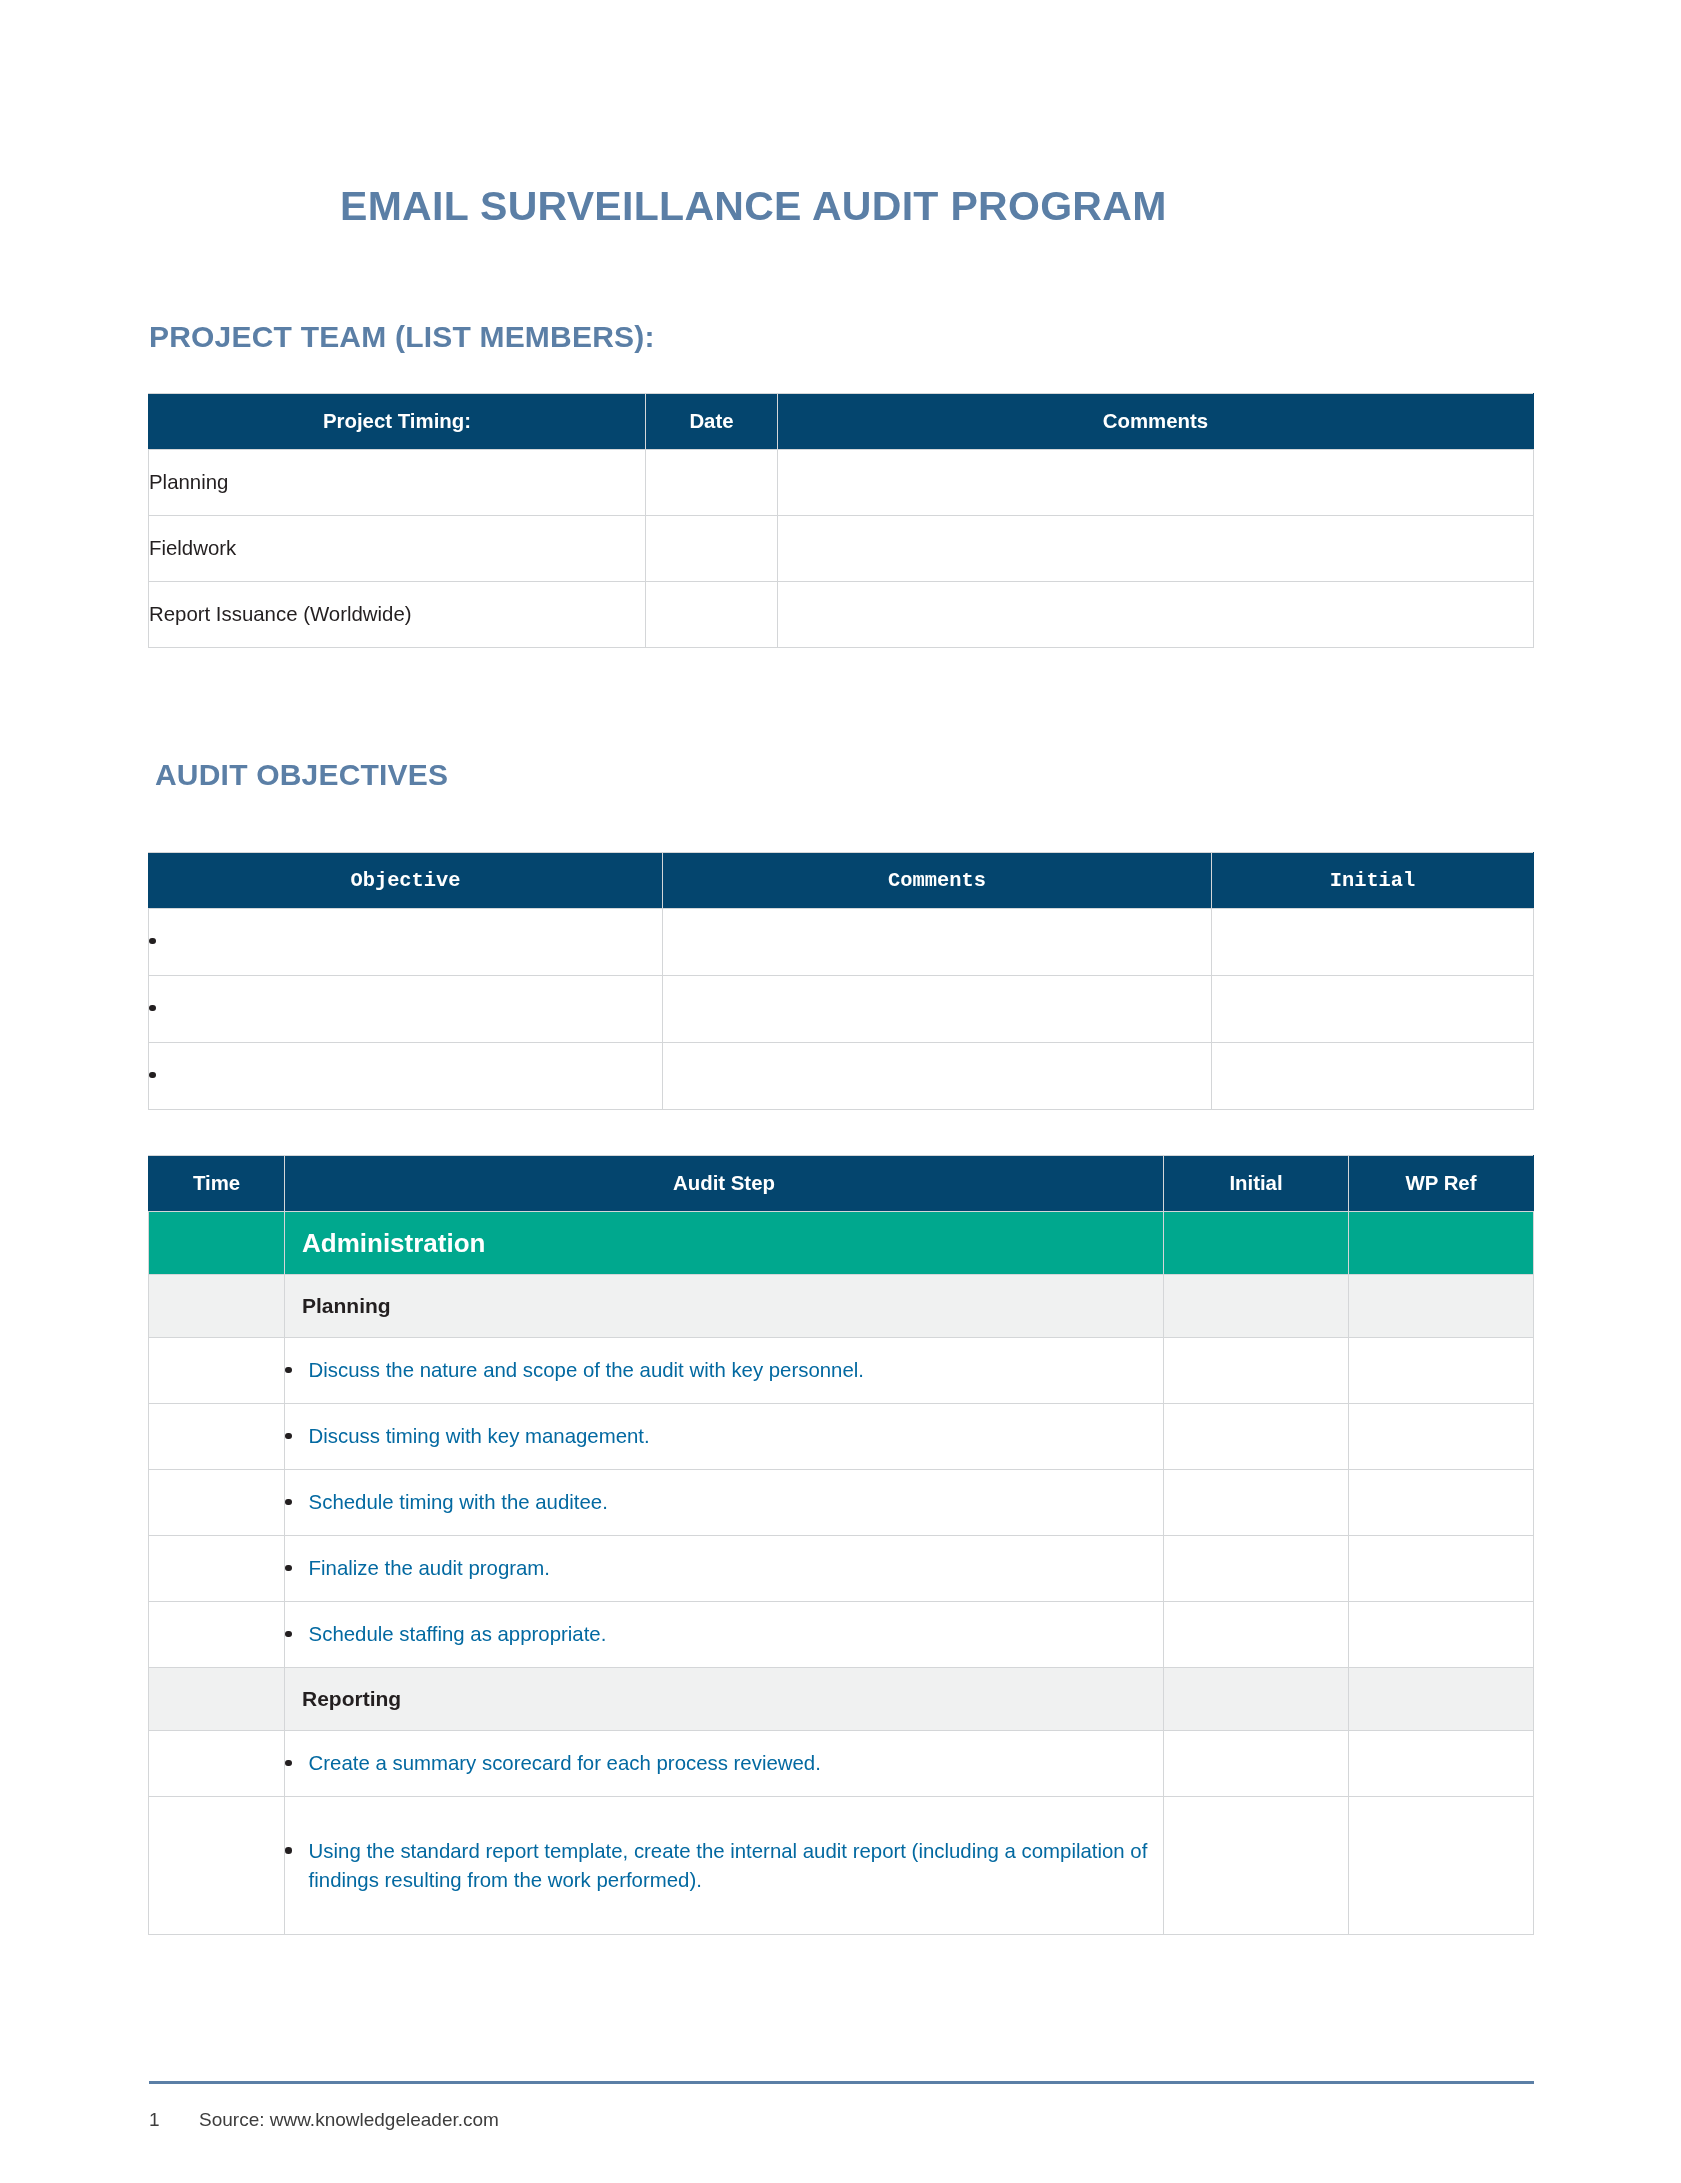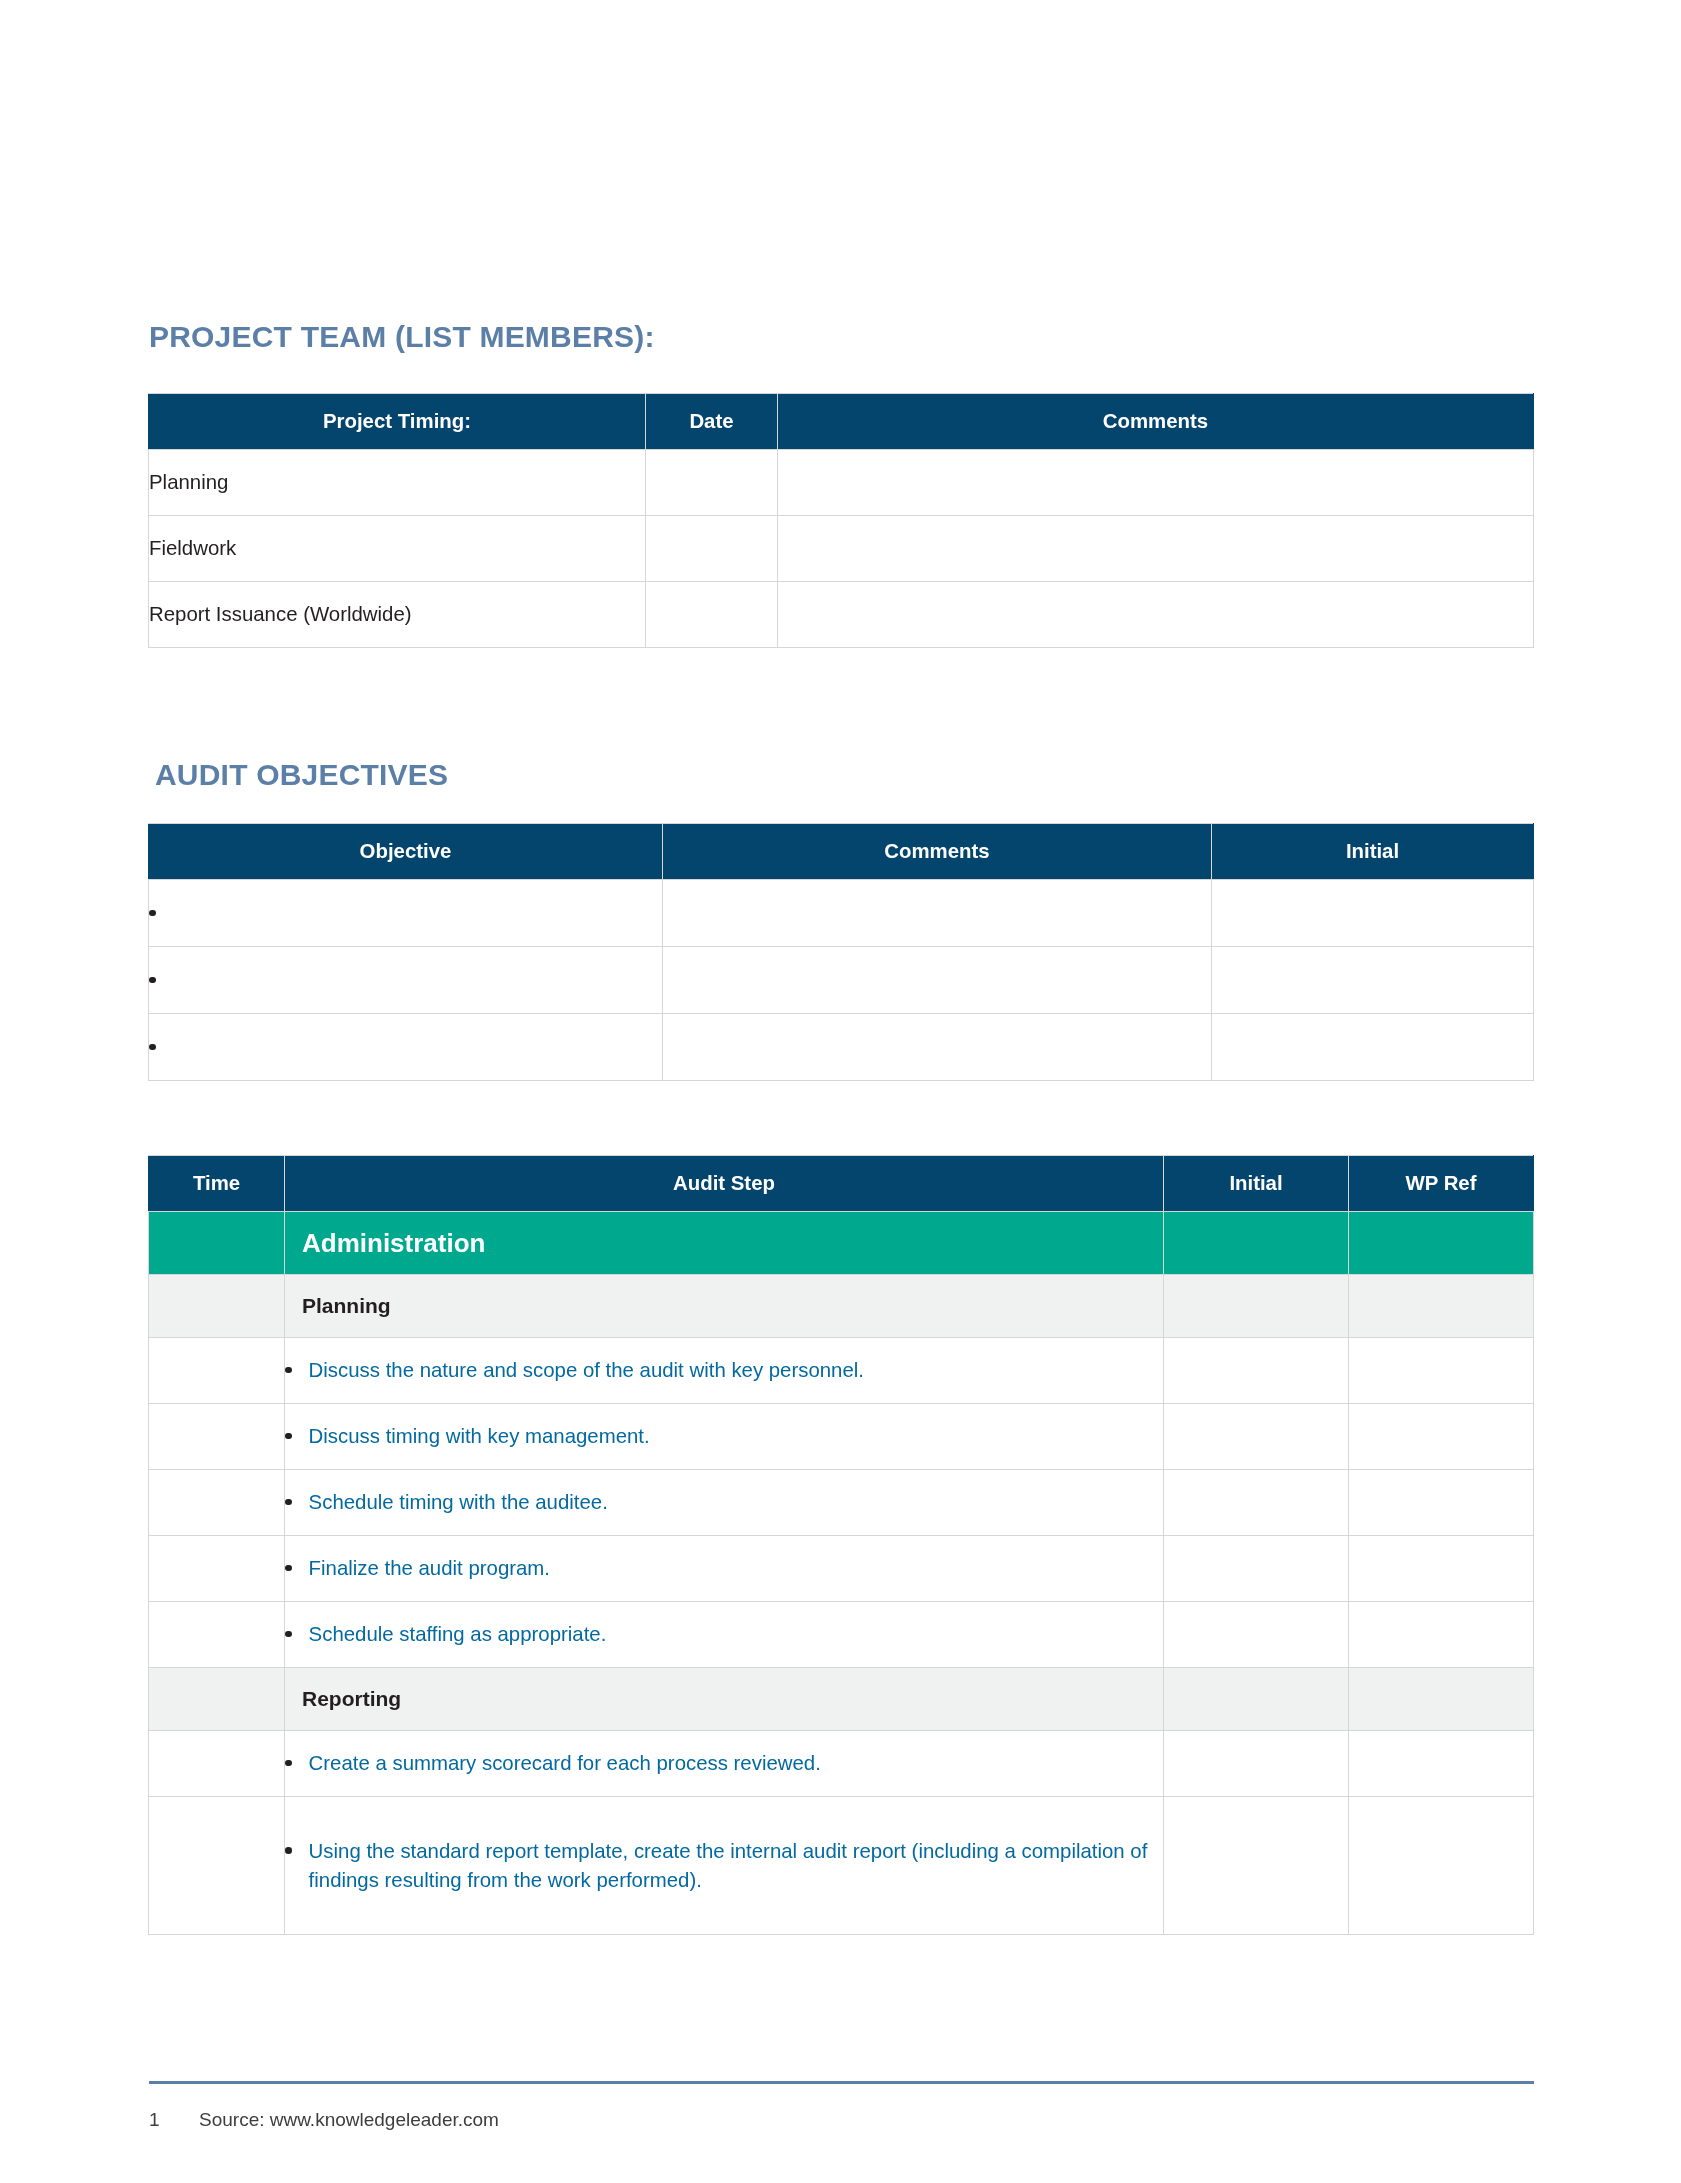--- a/index.html
+++ b/index.html
@@ -125,21 +125,21 @@
     padding-right: 8px;
     color: #231f20;
     font-size: 20.4px;
   }
   .cell.blank { padding: 0; }
 
   
   #tbl-project-team { top: 393px; left: 148px; width: 1385px; }
 
   
-  #tbl-audit-objectives { top: 823px; left: 148px; width: 1385px; }
+  #tbl-audit-objectives { top: 852px; left: 148px; width: 1385px; font-family: Liberation Mono, monospace; }
   .bullet-cell {
     height: 66px;
     padding-left: 24px;
   }
   .bullet-cell .bt {
     display: inline-block;
     width: 6.6px;
     height: 6.6px;
     background: #231f20;
     border-radius: 50%;
@@ -210,20 +210,21 @@
     color: #3d3d3d;
   }
   .footer-page { width: 50px; }
 </style>
 </head>
 <body>
 
 <div class="page">
 
 
+  <div class="doc-title">EMAIL SURVEILLANCE AUDIT PROGRAM</div>
 
   <div class="section-head" id="project-team-head">PROJECT TEAM (LIST MEMBERS):</div>
 
   <table class="kl" id="tbl-project-team">
     <colgroup>
       <col style="width:497px">
       <col style="width:132px">
       <col style="width:756px">
     </colgroup>
     <thead>

